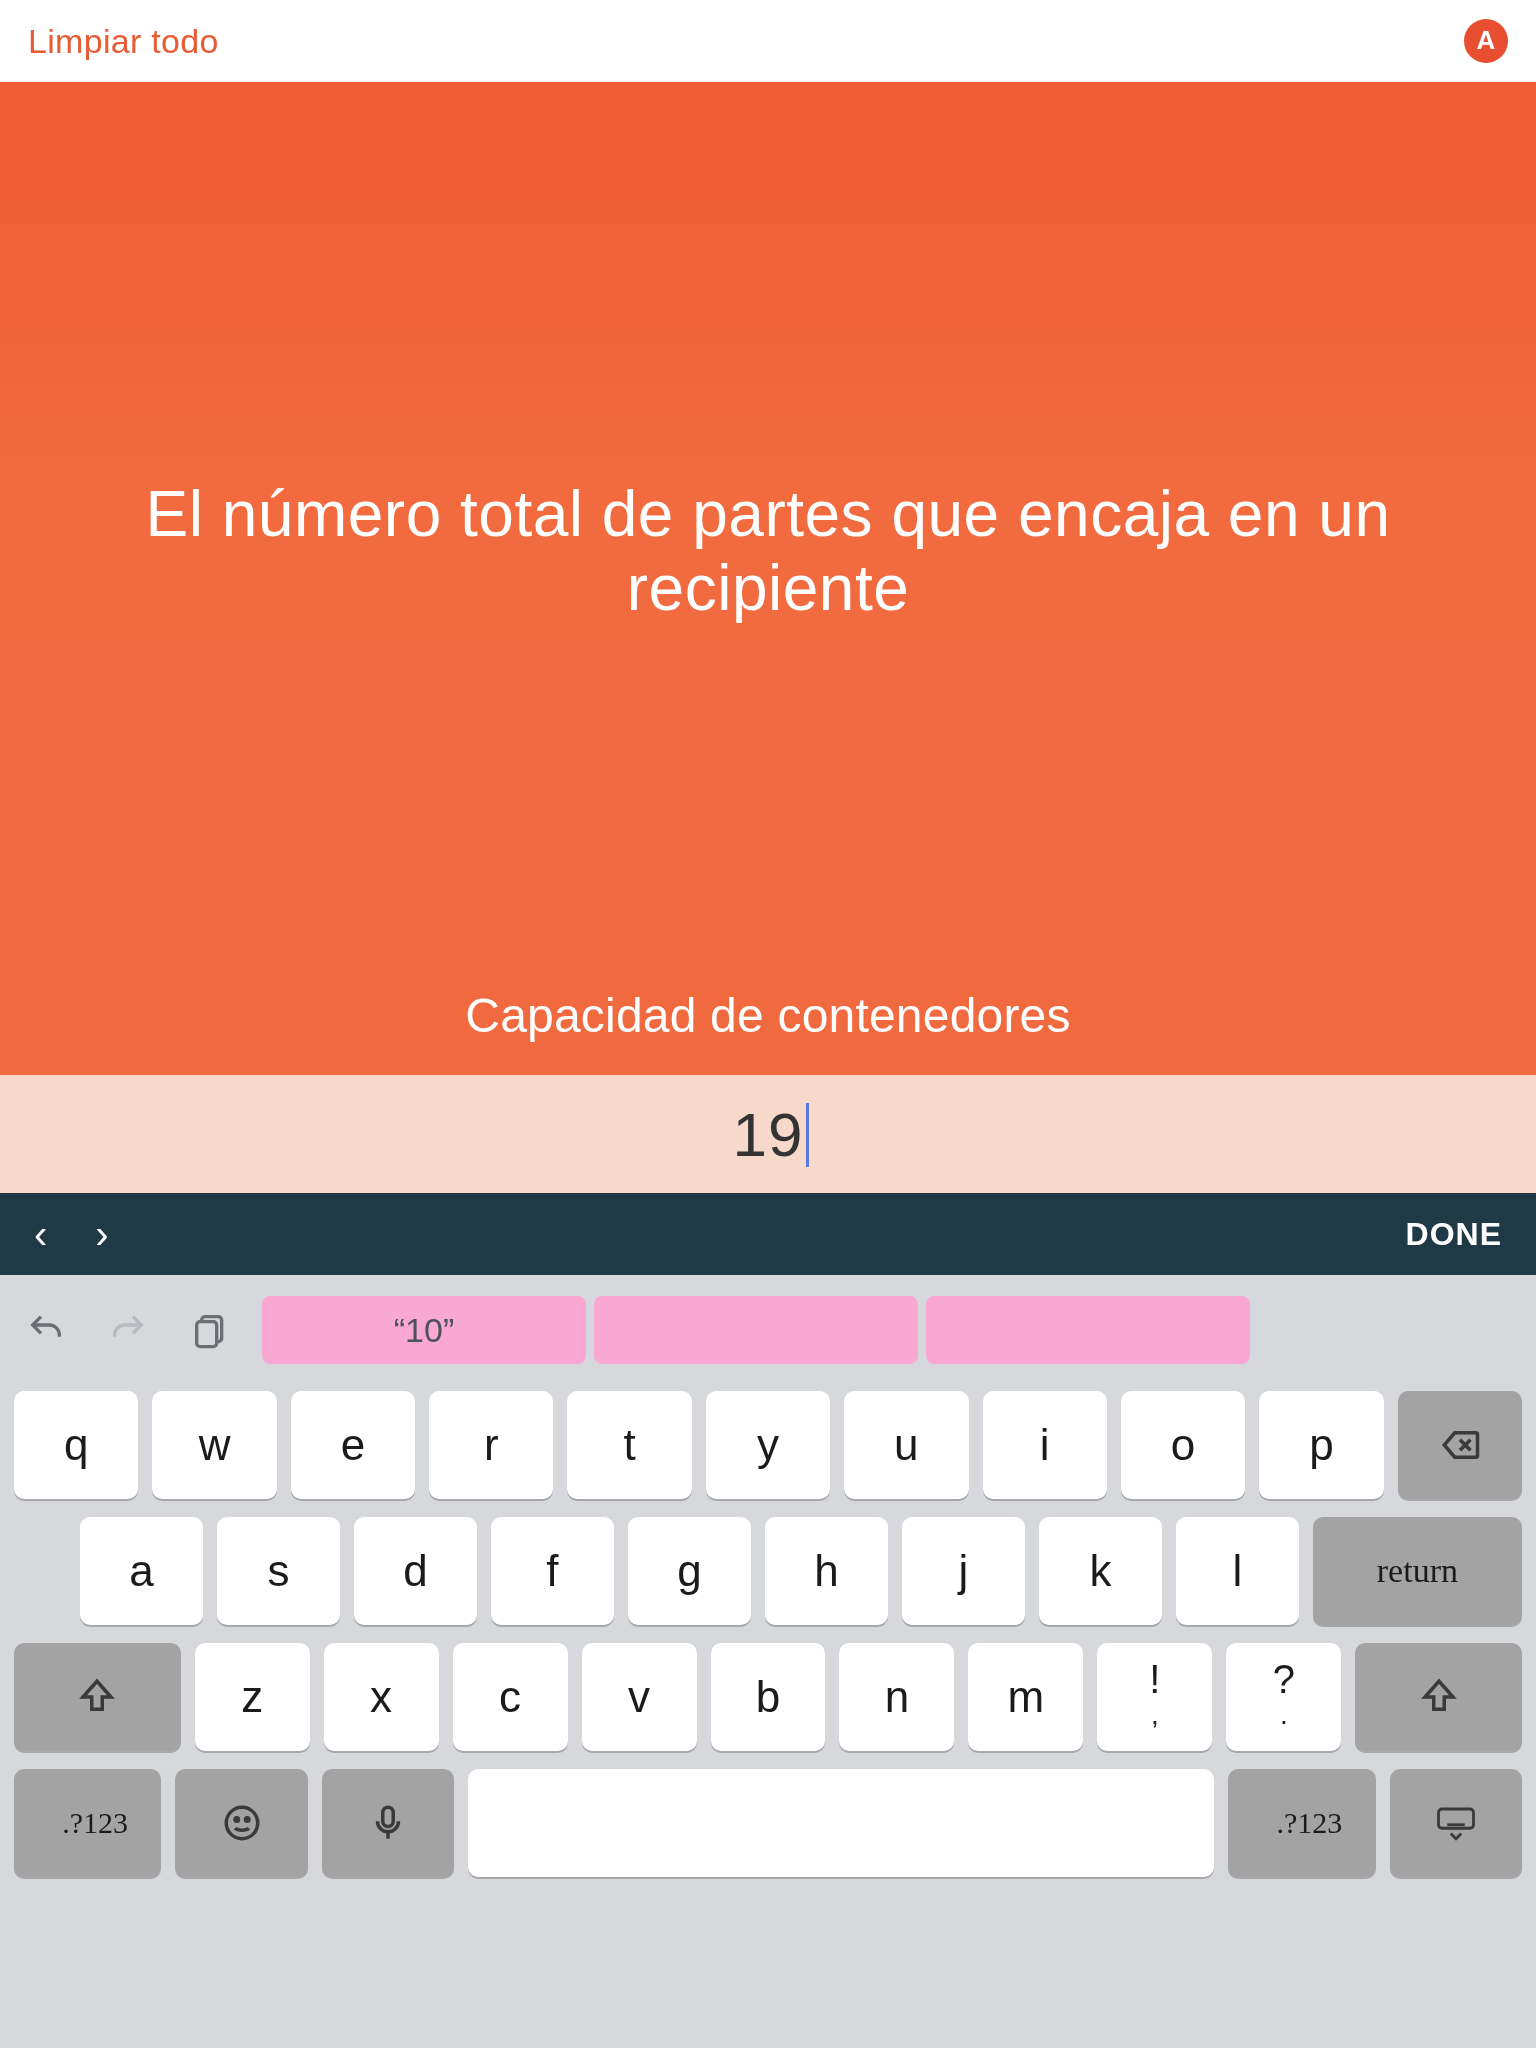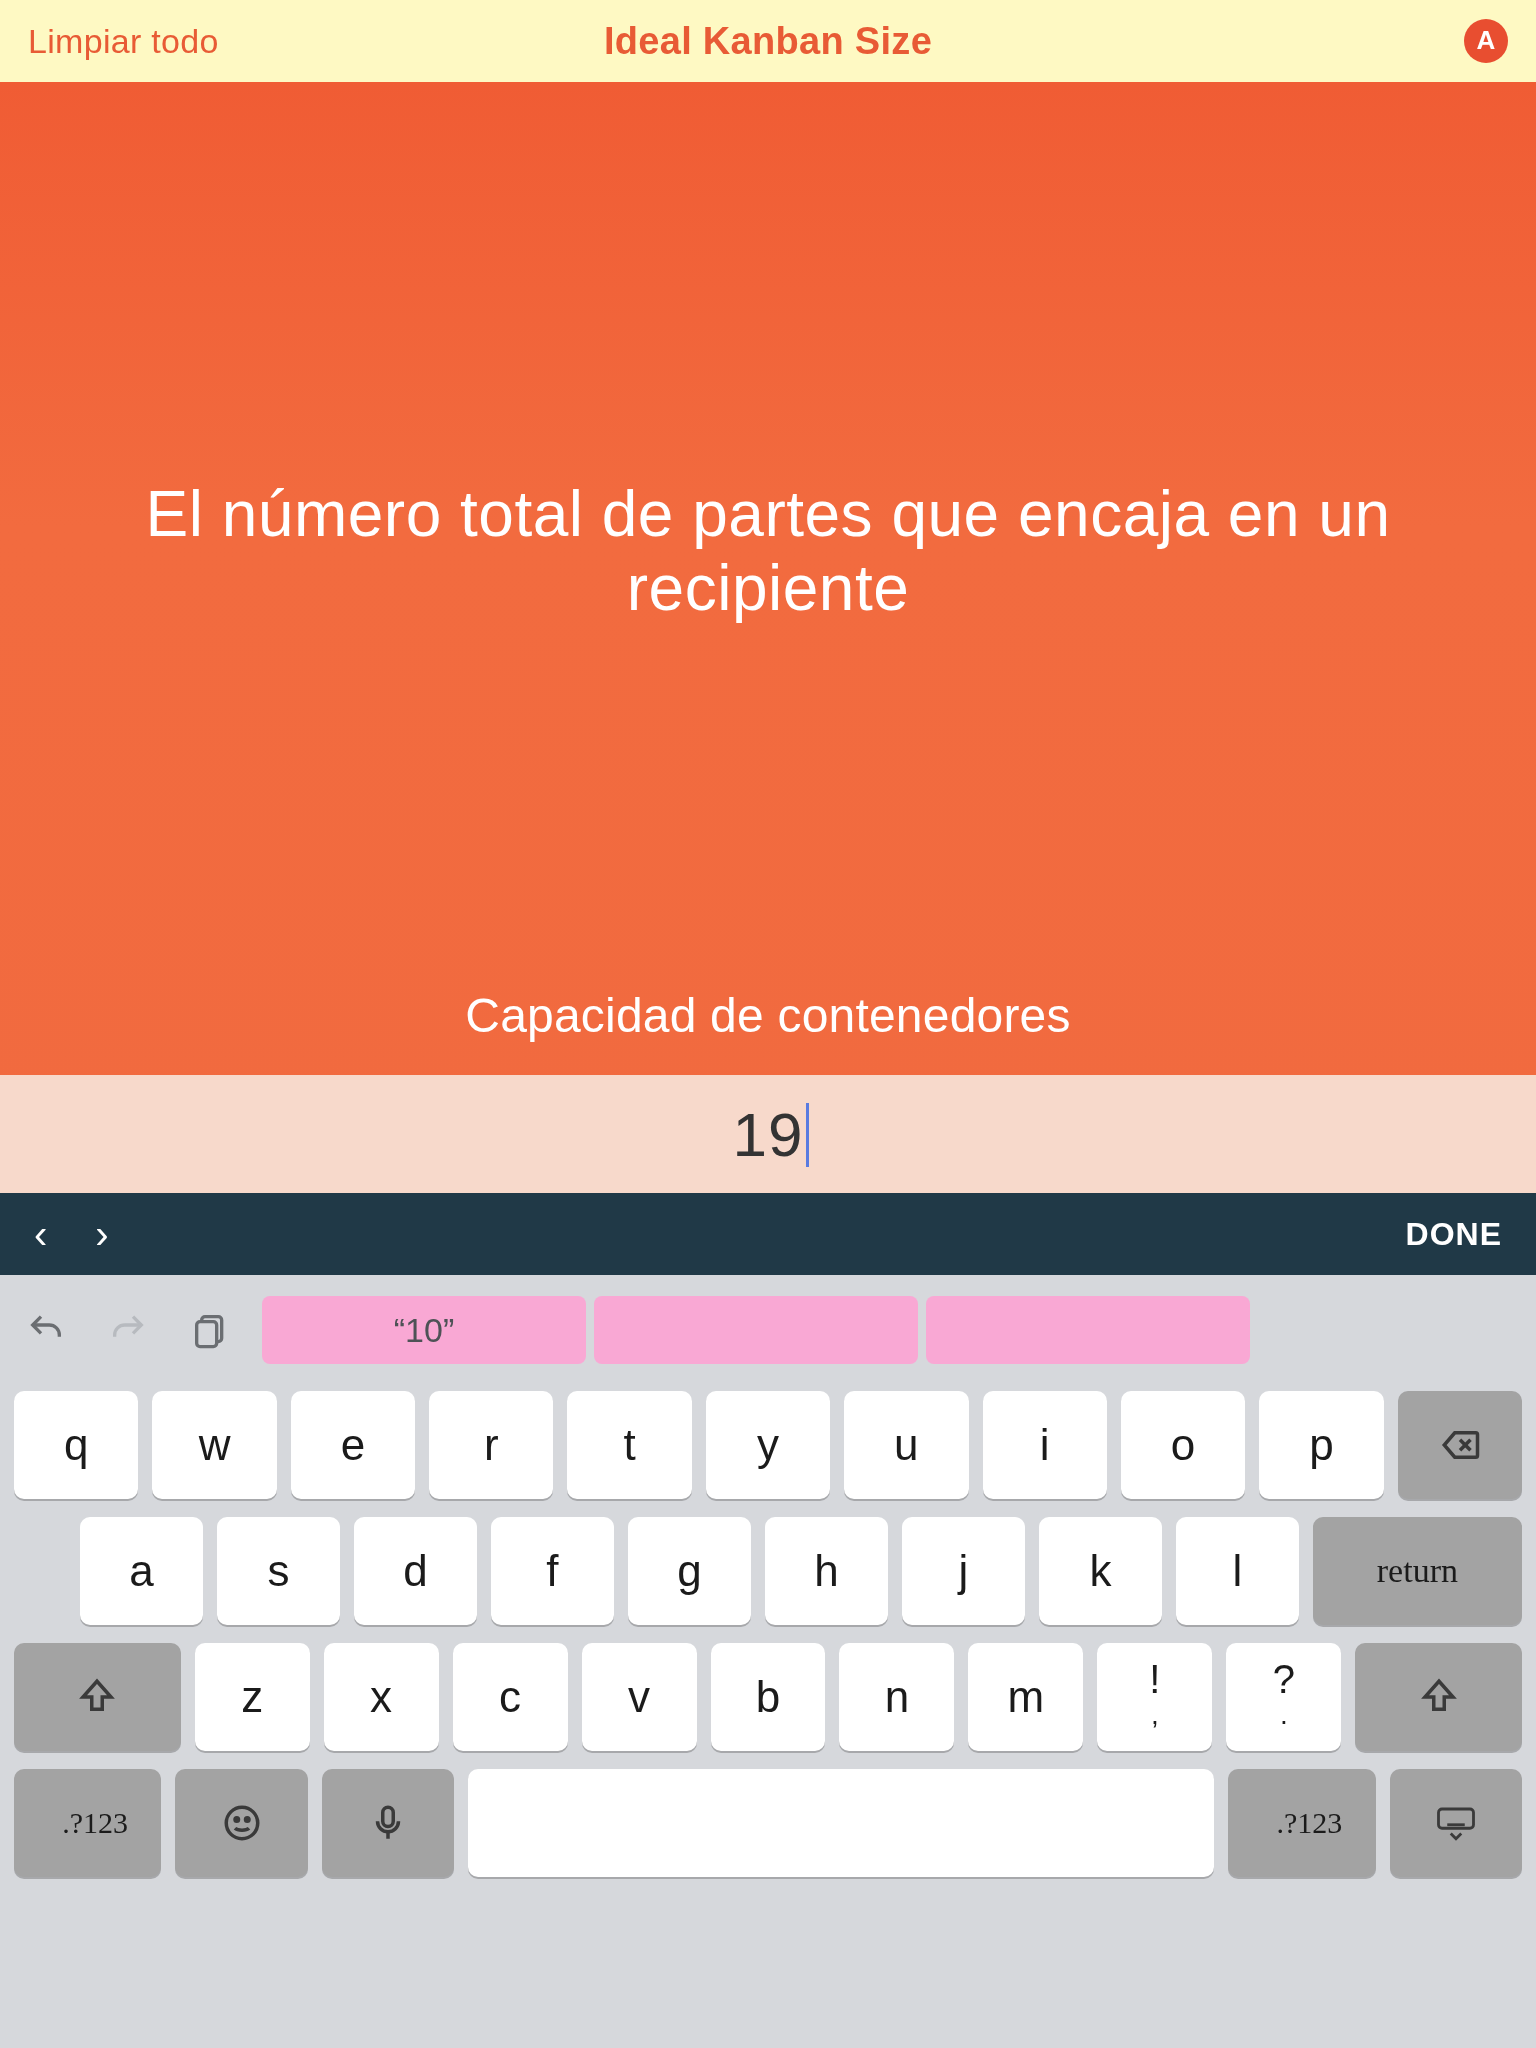--- a/index.html
+++ b/index.html
@@ -9,21 +9,21 @@
     background: #d6d8dc;
     width: 1536px;
     height: 2048px;
     overflow: hidden;
     position: relative;
   }
   
   .navbar {
     width: 100%;
     height: 82px;
-    background: #fef9c3;
+    background: #ffffff;
     display: flex;
     align-items: center;
     justify-content: space-between;
     padding: 0 28px;
     position: relative;
   }
   .nav-left {
     color: #e85b35;
     font-size: 34px;
     font-weight: 400;
@@ -213,21 +213,20 @@
   .row4-pad { padding: 0 4px; }
   .kb-row.last .key { height: 108px; }
   .kb-icon svg { width: 42px; height: 42px; }
   .kb-row .key.return { font-size: 34px; }
 </style>
 </head>
 <body>
 
 <div class="navbar">
   <div class="nav-left">Limpiar todo</div>
-  <div class="nav-title">Ideal Kanban Size</div>
   <div class="nav-right">
     <div class="brand-badge">
       <span class="brand-badge-inner">A</span>
     </div>
   </div>
 </div>
 
 <div class="main-panel">
   <div class="prompt-text">El número total de partes que encaja en un recipiente</div>
   <div class="field-label">Capacidad de contenedores</div>

